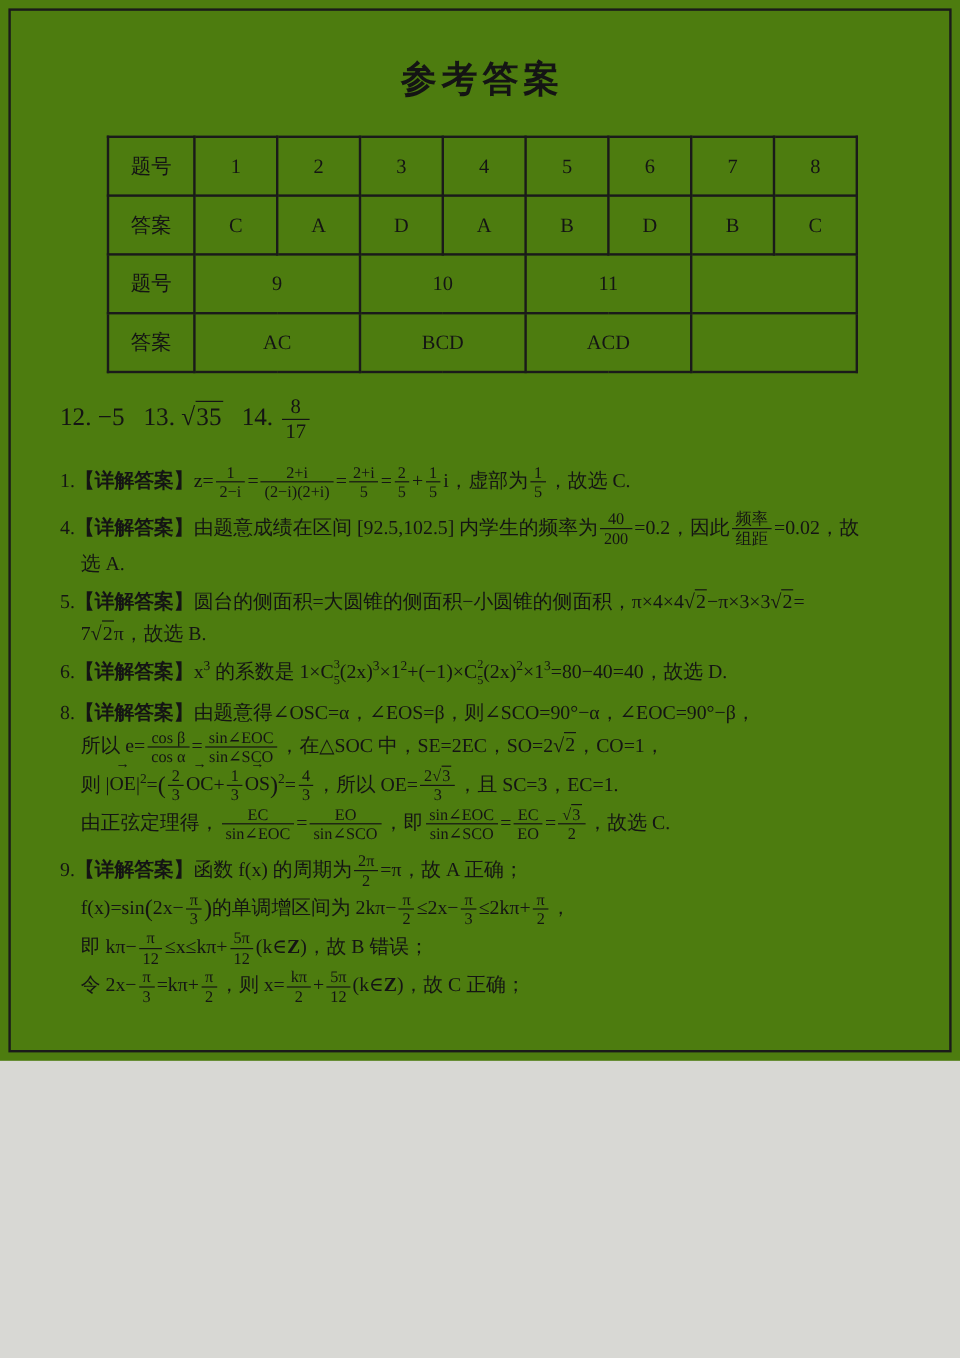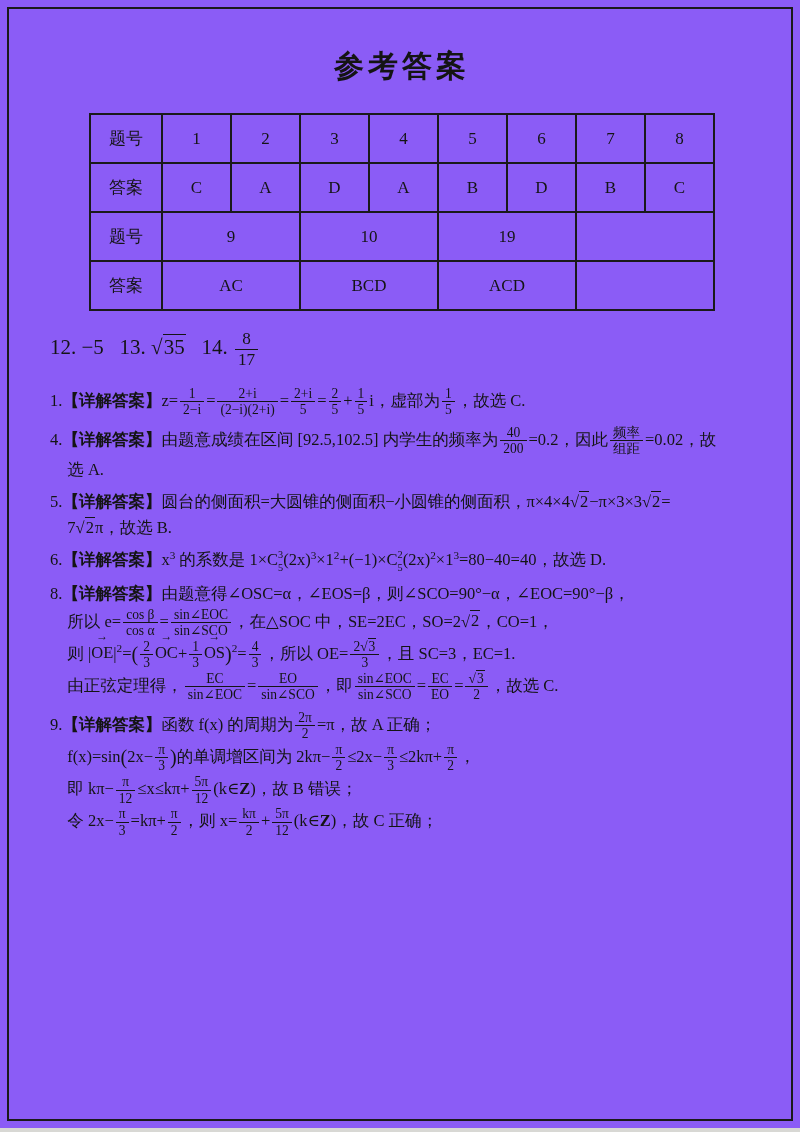--- a/index.html
+++ b/index.html
@@ -1,18 +1,18 @@
 <!DOCTYPE html>
 <html><head>
 <meta charset="utf-8">
 <style>
   *{margin:0;padding:0;box-sizing:border-box}
   html,body{width:800px}
   body{height:1132px;background:#d8d8d4;font-family:"Liberation Serif","DejaVu Serif",serif;color:#141414}
-  .sheet{position:relative;width:800px;height:1128px;background:#8b5cf6;overflow:hidden}
+  .sheet{position:relative;width:800px;height:884px;background:#4d7c0f;overflow:hidden}
   .frame{position:absolute;inset:7px;border:2px solid #1a1a1a;pointer-events:none}
   .content{position:absolute;left:50px;right:46px;top:46px}
   h1{text-align:center;font-size:30px;font-weight:bold;letter-spacing:4px;margin-bottom:26px}
   table{border-collapse:collapse;margin:0 auto 18px;width:624px;table-layout:fixed}
   td{border:2px solid #1a1a1a;text-align:center;height:35px;font-size:17px;padding:12px 2px}
   .fill{font-size:21px;margin:2px 0 16px}
   .sol{font-size:16.5px;line-height:1.55;margin-bottom:7px;padding-left:1.05em;text-indent:-1.05em}
   .sol b{font-weight:bold}
   .f{display:inline-block;vertical-align:middle;text-align:center;font-size:0.82em;line-height:1.15;margin:0 2px;text-indent:0}
   .f .n{display:block;border-bottom:1px solid #141414;padding:0 3px}
@@ -67,21 +67,21 @@
         <td>A</td>
         <td>B</td>
         <td>D</td>
         <td>B</td>
         <td>C</td>
       </tr>
       <tr>
         <td>题号</td>
         <td colspan="2">9</td>
         <td colspan="2">10</td>
-        <td colspan="2">19</td>
+        <td colspan="2">11</td>
         <td colspan="2"></td>
       </tr>
       <tr>
         <td>答案</td>
         <td colspan="2">AC</td>
         <td colspan="2">BCD</td>
         <td colspan="2">ACD</td>
         <td colspan="2"></td>
       </tr>
     </tbody>

